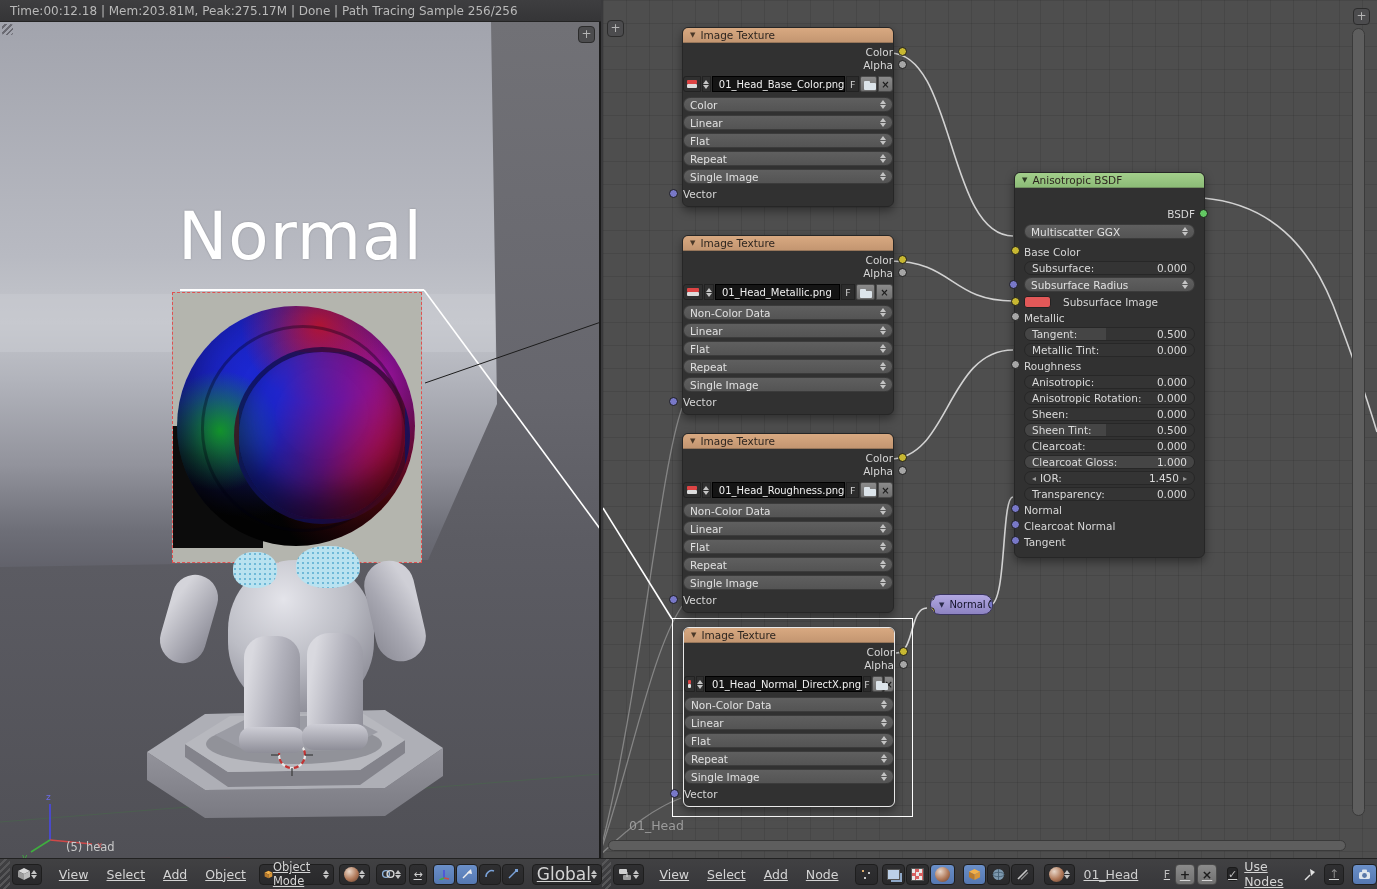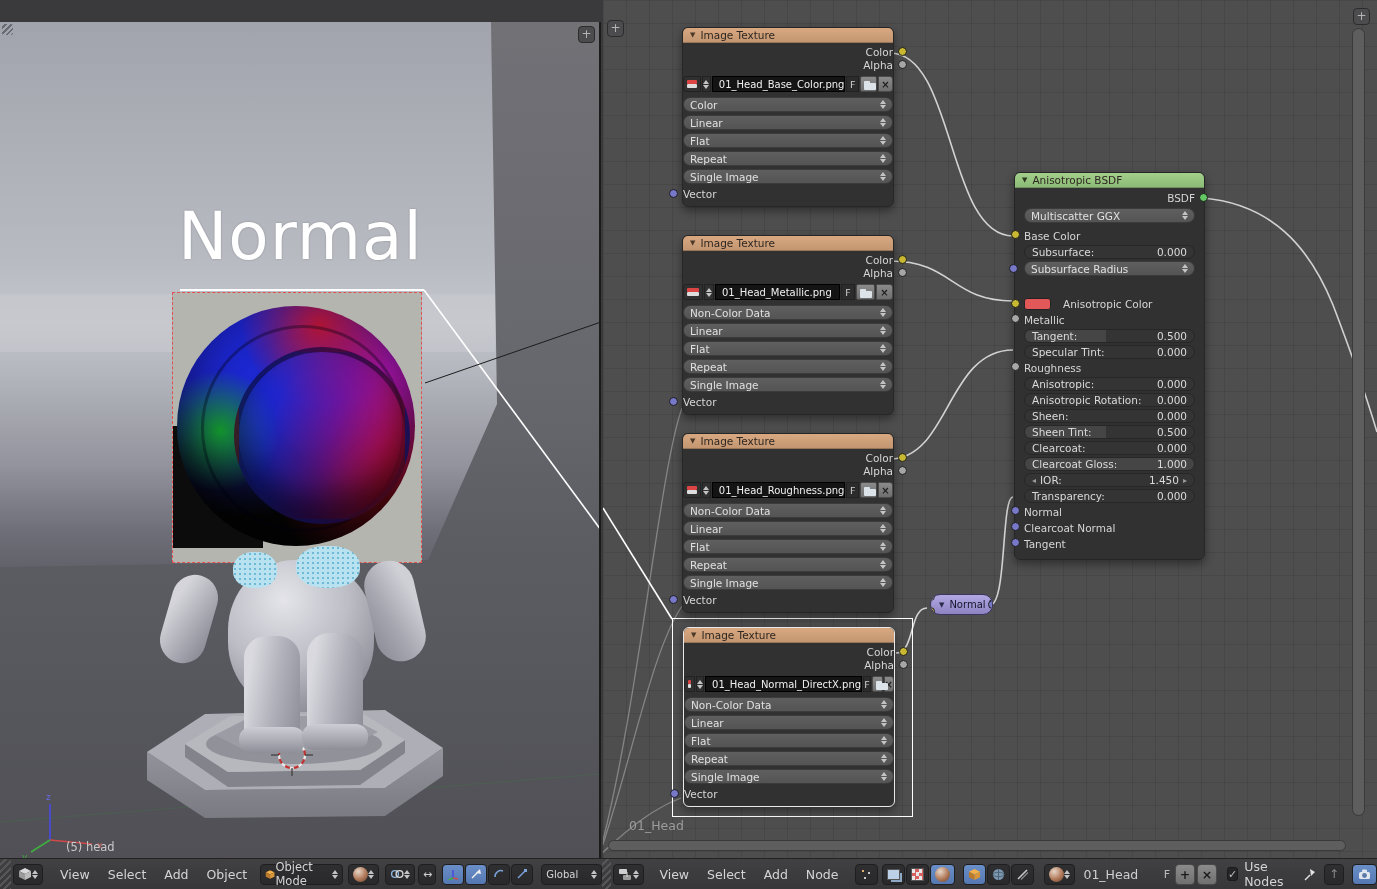--- a/index.html
+++ b/index.html
@@ -103,39 +103,42 @@
   .crow{position:relative;height:15px;margin-bottom:2px;display:flex;align-items:center;}
   .swatch{width:27px;height:12px;border-radius:3px;border:1px solid #222;margin-right:12px;}
 
   #normalmap-node{position:absolute;left:327px;top:594px;width:63px;height:21px;border-radius:10px;
     background:linear-gradient(#b2a8e2,#8d83c2);border:1px solid #3b3560;color:#14142a;font-size:10px;
     display:flex;align-items:center;padding:0 4px 0 8px;overflow:hidden;white-space:nowrap;}
   #active-frame{position:absolute;left:69px;top:618px;width:241px;height:199px;border:1.5px solid #fff;}
   .node.selected{border:1px solid #e8e8e8;}
 
   
-  .bbar{height:31px;background:linear-gradient(#414143,#37373a);border-top:1px solid #222;display:flex;align-items:center;color:#d4d4d4;font-size:12.5px;}
+  .bbar{height:31px;background:linear-gradient(#414143,#37373a);border-top:1px solid #222;display:flex;align-items:center;color:#d4d4d4;font-size:12.5px;text-decoration:underline;}
   #vheader{left:0;top:858px;width:602px;}
   #nheader{left:602px;top:858px;width:775px;}
   .hbtn{background:linear-gradient(#2f2f31,#29292b);border:1px solid #1e1e1e;border-radius:4px;height:21px;
     display:flex;align-items:center;padding:0 4px;gap:0;}
   .hbtn.lite{background:linear-gradient(#8b8b8b,#707070);border-color:#4a4a4a;color:#1c1c1c;}
   .hbtn.active{background:linear-gradient(#6a8fc8,#5578b2);}
   .menu{padding:0 9px;}
   .ball{width:15px;height:15px;border-radius:50%;background:radial-gradient(circle at 35% 30%,#e8d6c8,#b07858 55%,#5f3d2e);}
   .grip{width:14px;height:100%;background:repeating-linear-gradient(135deg,transparent 0 3px,#565658 3px 5px);}
   .chk{width:14px;height:14px;background:#252527;border:1px solid #1a1a1a;border-radius:3px;color:#bdbdbd;
     font-size:11px;line-height:13px;text-align:center;}
   svg text{font-family:"DejaVu Sans",sans-serif;}
 </style>
 </head>
 <body>
 
 <div class="root">
 
+  <div class="abs" id="infobar">
+    <span>Time:00:12.18 | Mem:203.81M, Peak:275.17M | Done | Path Tracing Sample 256/256</span>
+  </div>
 
   <div class="abs" id="viewport">
 
     <svg class="abs" width="601" height="836" style="left:0;top:0">
       <defs>
         <linearGradient id="bgGrad" x1="0" y1="0" x2="0" y2="1">
           <stop offset="0" stop-color="#a2a4ad"></stop>
             <stop offset=".28" stop-color="#b8bac2"></stop>
           <stop offset=".36" stop-color="#c4c6cc"></stop>
             <stop offset=".43" stop-color="#b1b3bb"></stop>
@@ -484,64 +487,64 @@
       <i class="sock" style="left:-5px;top:-3px;background:#a6a6a6"></i>
       <i class="sock" style="left:-5px;top:12px;background:#c8b832"></i>
       <i class="sock" style="right:-5px;top:5px;background:#7878c8"></i>
     </div>
 
     <div class="node" style="left:411px;top:172px;width:191px">
       <div class="nhead nhead-green">
           <span class="tri" style="color:#2c3a24">▼</span>
           <span>Anisotropic BSDF</span>
         </div>
-      <div class="nbody" style="padding:4px 9px 6px;">
+      <div class="nbody" style="padding:20px 9px 6px;">
         <div class="orow" style="margin-bottom:4px"><span>BSDF</span><i class="sock r" style="right:-13px;background:#63c863"></i></div>
         <div class="dd" style="margin-bottom:6px">
             <span>Multiscatter GGX</span>
             <span class="spin">
               <i class="up"></i>
               <i class="dn"></i>
             </span>
           </div>
 
         <div class="lrow"><span>Base Color</span><i class="sock l" style="left:-13px;background:#c8b832"></i></div>
 
         <div class="srow">
             <i class="fill" style="width:0"></i>
             <span class="sl">Subsurface:</span>
             <span class="sv">0.000</span>
           </div>
 
-        <div class="dd" style="margin-bottom:20px">
+        <div class="dd" style="margin-bottom:2px">
             <span>Subsurface Radius</span>
             <span class="spin">
               <i class="up"></i>
               <i class="dn"></i>
             </span>
             <i class="sock l" style="left:-16px;top:2px;background:#7878c8"></i>
           </div>
 
         <div class="crow">
             <span class="swatch" style="background:#e25858"></span>
-            <span>Anisotropic Color</span>
+            <span>Subsurface Image</span>
             <i class="sock l" style="left:-13px;top:3px;background:#c8b832"></i>
           </div>
 
         <div class="lrow"><span>Metallic</span><i class="sock l" style="left:-13px;background:#a6a6a6"></i></div>
 
         <div class="srow">
             <i class="fill" style="width:48%"></i>
             <span class="sl">Tangent:</span>
             <span class="sv">0.500</span>
           </div>
 
         <div class="srow">
             <i class="fill" style="width:0"></i>
-            <span class="sl">Specular Tint:</span>
+            <span class="sl">Metallic Tint:</span>
             <span class="sv">0.000</span>
           </div>
 
         <div class="lrow"><span>Roughness</span><i class="sock l" style="left:-13px;background:#a6a6a6"></i></div>
 
         <div class="srow">
             <i class="fill" style="width:0"></i>
             <span class="sl">Anisotropic:</span>
             <span class="sv">0.000</span>
           </div>
@@ -672,21 +675,21 @@
           </svg>
       </div>
       <div class="hbtn">
         <svg width="12" height="12" viewBox="0 0 12 12">
             <line x1="2" y1="10" x2="9" y2="3" stroke="#7aa2d8" stroke-width="1.5"></line>
             <rect x="8" y="1" width="3" height="3" fill="#7aa2d8"></rect>
           </svg>
       </div>
     </div>
     <div class="hbtn" style="margin-left:8px;width:74px">
-      <span style="font-size:10px">Global</span>
+      <span style="font-size:17px">Global</span>
       <span class="spin" style="margin-left:auto">
           <i class="up"></i>
           <i class="dn"></i>
         </span>
     </div>
   </div>
 
   <div class="abs bbar" id="nheader">
     <div class="grip"></div>
     <div class="hbtn" style="margin-left:2px">

